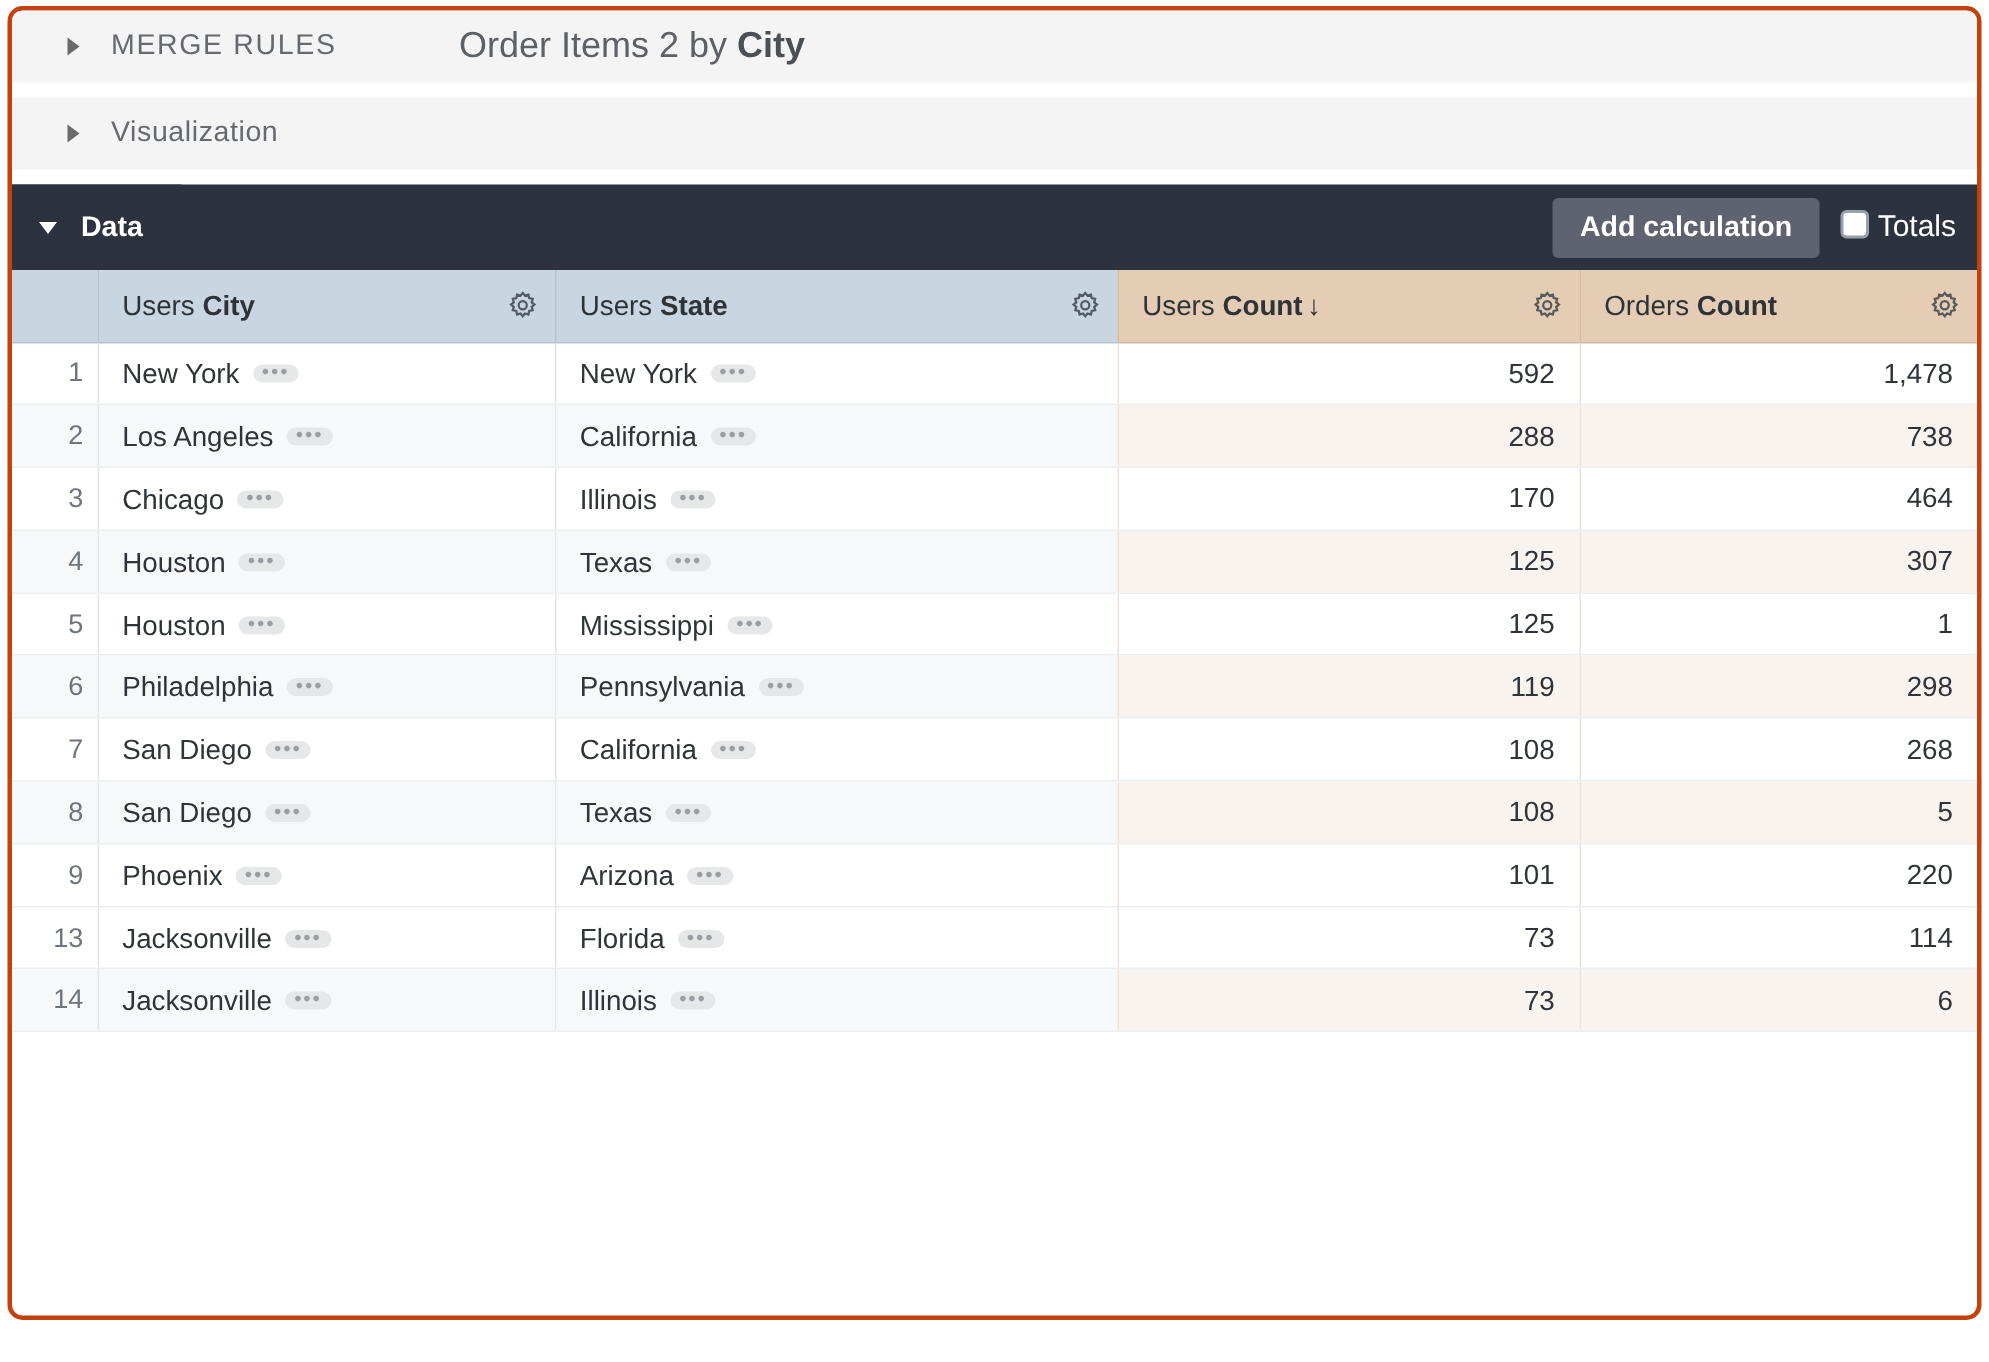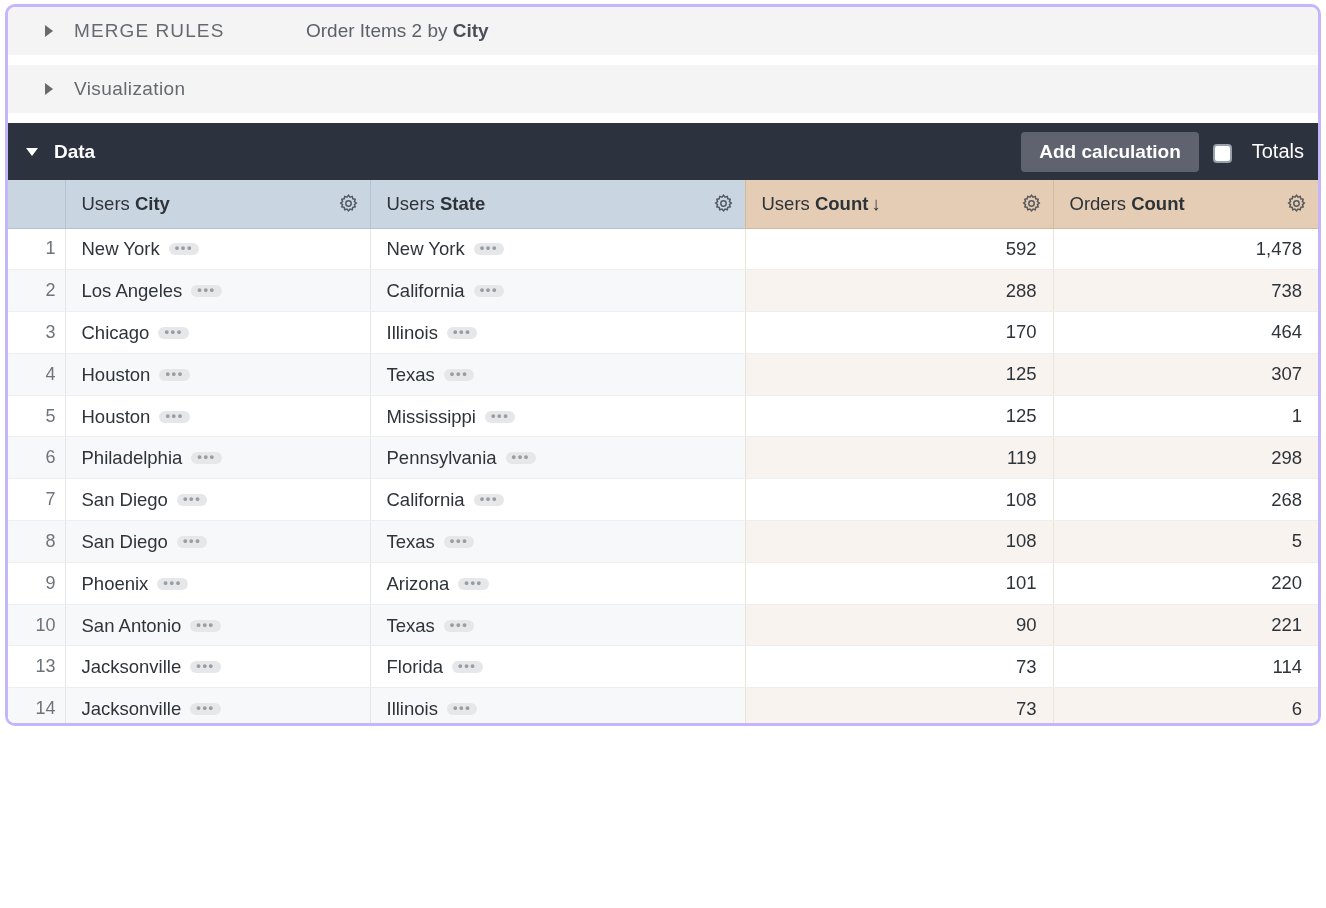--- a/index.html
+++ b/index.html
@@ -9,22 +9,22 @@
     background: #ffffff;
     font-family: "Liberation Sans", sans-serif;
     overflow: hidden;
   }
 
   #frame {
     position: absolute;
     left: 5px;
     top: 4px;
     width: 1316px;
-    height: 722px;
-    border: 3px solid #c4b5fd;
+    height: 876px;
+    border: 3px solid #c2410c;
     border-radius: 10px;
     background: #ffffff;
     overflow: hidden;
   }
 
   
   .panel-head {
     position: relative;
     height: 48px;
     background: #f4f4f4;
@@ -48,21 +48,21 @@
     letter-spacing: .4px;
     white-space: nowrap;
   }
   .panel-label.caps { letter-spacing: 1.1px; }
 
   .chart-title {
     position: absolute;
     left: 298px;
     top: 50%;
     transform: translateY(-50%);
-    font-size: 19px;
+    font-size: 24px;
     color: #5d6166;
     white-space: nowrap;
   }
   .chart-title b { font-weight: bold; color: #4b5056; }
 
   
   .toolbar {
     position: relative;
     height: 57px;
     background: #2d323f;
@@ -109,22 +109,22 @@
     font-weight: bold;
     border: none;
     border-radius: 4px;
     padding: 9px 18px;
     font-family: inherit;
     cursor: pointer;
     white-space: nowrap;
   }
   .totals-wrap {
     display: flex;
-    align-items: flex-end;
-    gap: 20px;
+    align-items: flex-start;
+    gap: 6px;
     cursor: pointer;
   }
   .checkbox {
     width: 19px; height: 19px;
     background: #ffffff;
     border: 2px solid #9aa0ab;
     border-radius: 4px;
     flex: none;
   }
   .totals-label {
@@ -370,27 +370,20 @@
             <td class="meas">108</td>
             <td class="meas">5</td>
           </tr>
           <tr class="odd">
             <td class="idx">9</td>
             <td class="dim"><span class="cellval">Phoenix</span><span class="dots">•••</span></td>
             <td class="dim"><span class="cellval">Arizona</span><span class="dots">•••</span></td>
             <td class="meas">101</td>
             <td class="meas">220</td>
           </tr>
-          <tr class="even">
-            <td class="idx">10</td>
-            <td class="dim"><span class="cellval">San Antonio</span><span class="dots">•••</span></td>
-            <td class="dim"><span class="cellval">Texas</span><span class="dots">•••</span></td>
-            <td class="meas">90</td>
-            <td class="meas">221</td>
-          </tr>
           <tr class="odd">
             <td class="idx">13</td>
             <td class="dim"><span class="cellval">Jacksonville</span><span class="dots">•••</span></td>
             <td class="dim"><span class="cellval">Florida</span><span class="dots">•••</span></td>
             <td class="meas">73</td>
             <td class="meas">114</td>
           </tr>
           <tr class="even">
             <td class="idx">14</td>
             <td class="dim"><span class="cellval">Jacksonville</span><span class="dots">•••</span></td>

